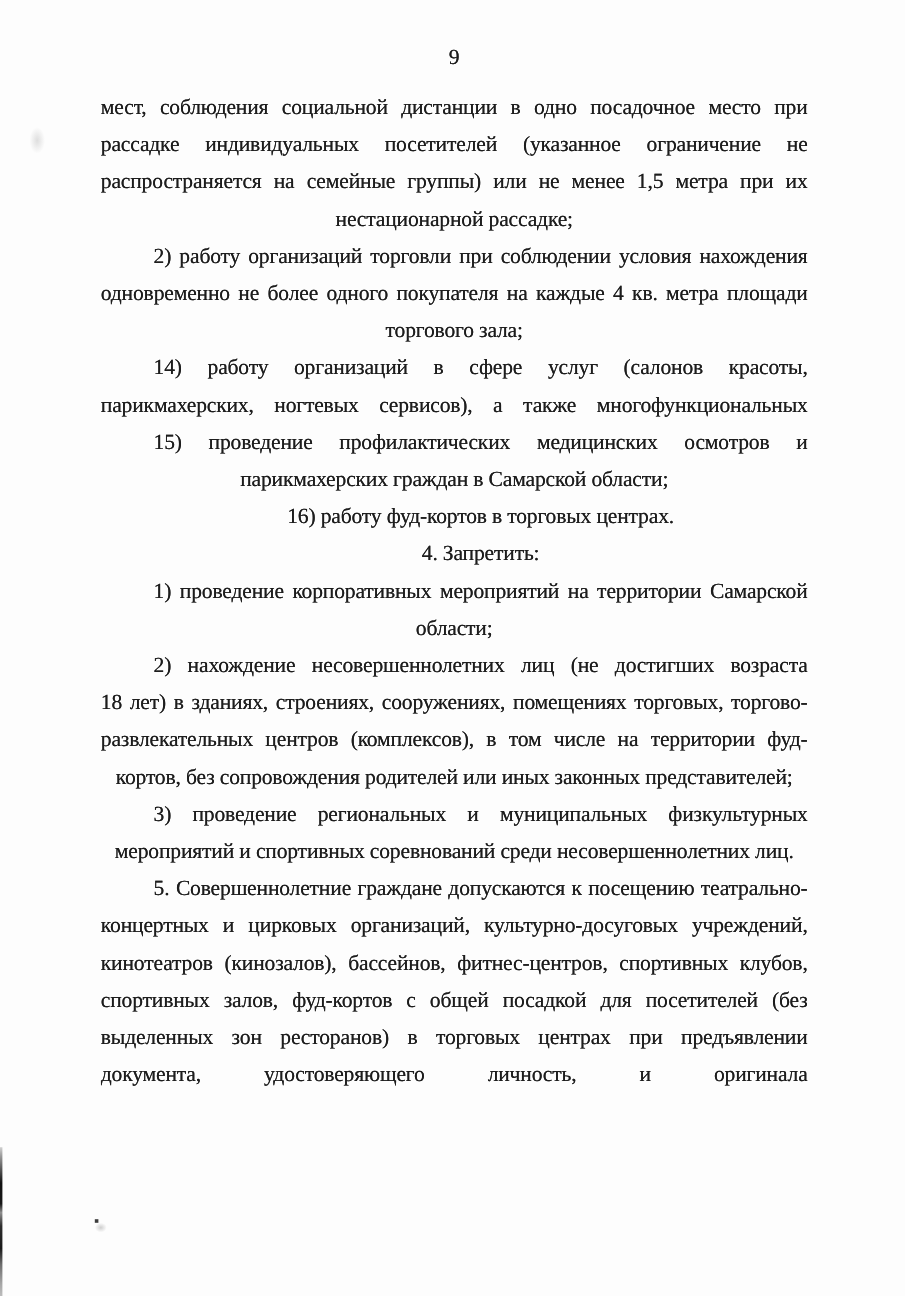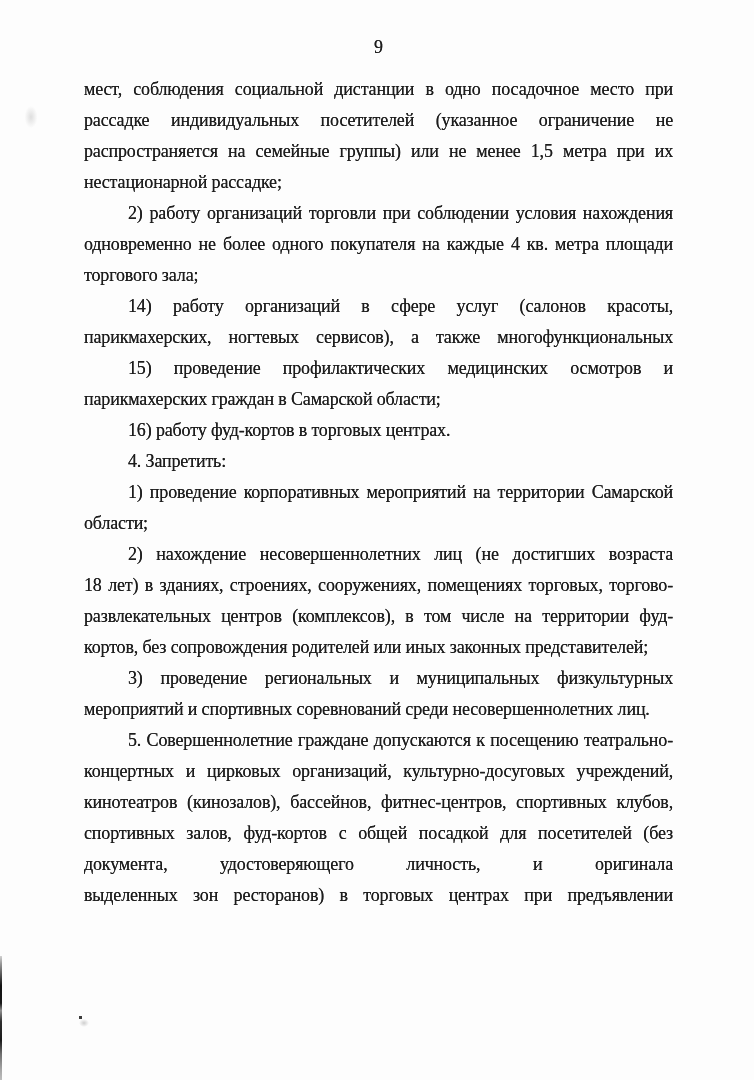--- a/index.html
+++ b/index.html
@@ -27,20 +27,21 @@
     top: 74px; left: 84px; width: 589px;
     font-size: 18px;
     letter-spacing: -0.15px;
     text-shadow: 0 0 0.4px rgba(25,25,25,0.9);
   }
   .line {
     height: 31px;
     line-height: 31px;
     overflow: hidden;
     white-space: normal;
+    text-align: center;
   }
   
   .line.j { text-align: justify; text-align-last: justify; }
   .line.j::after { content: ""; display: inline-block; width: 100%; height: 0; }
   
   .line.ind { padding-left: 44px; }
 
   
   .edge-line {
     position: absolute; left: 0; top: 956px; width: 2px; height: 124px;
@@ -116,22 +117,22 @@
     <div>
       <div class="line j ind">3) проведение региональных и муниципальных физкультурных</div>
       <div class="line">мероприятий и спортивных соревнований среди несовершеннолетних лиц.</div>
     </div>
 
     <div>
       <div class="line j ind">5. Совершеннолетние граждане допускаются к посещению театрально-</div>
       <div class="line j">концертных и цирковых организаций, культурно-досуговых учреждений,</div>
       <div class="line j">кинотеатров (кинозалов), бассейнов, фитнес-центров, спортивных клубов,</div>
       <div class="line j">спортивных залов, фуд-кортов с общей посадкой для посетителей (без</div>
+      <div class="line j">выделенных зон ресторанов) в торговых центрах при предъявлении</div>
       <div class="line j">документа, удостоверяющего личность, и оригинала</div>
-      <div class="line j">выделенных зон ресторанов) в торговых центрах при предъявлении</div>
     </div>
 
   </div>
 
   <div class="edge-line"></div>
   <div class="dot"></div>
   <div class="dot-smear"></div>
   <div class="smudge"></div>
 
 </div>

